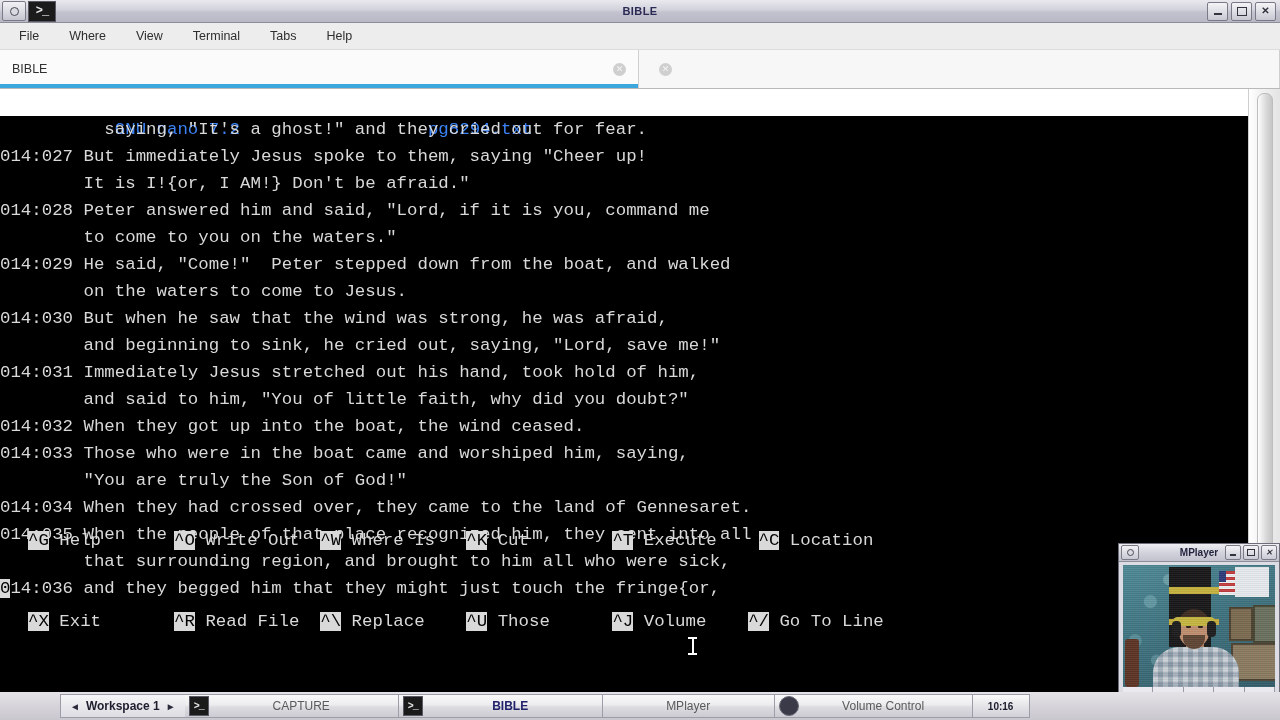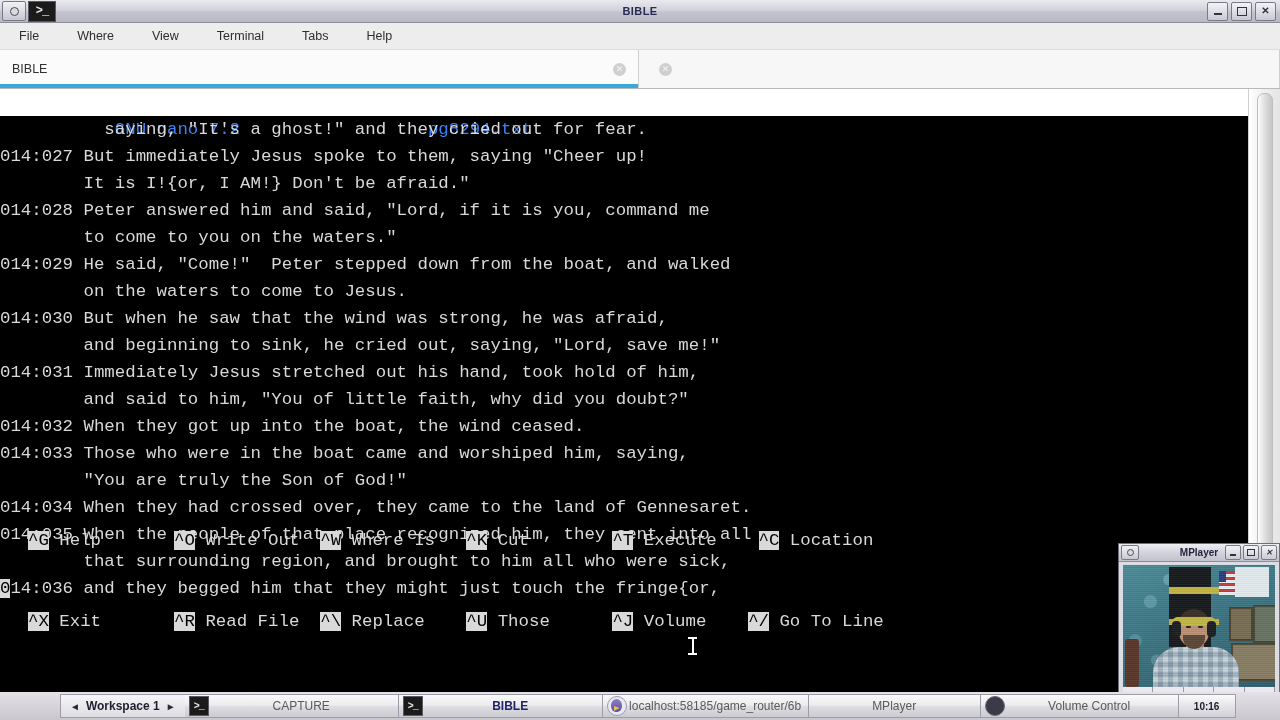--- a/index.html
+++ b/index.html
@@ -44,21 +44,21 @@
     display:flex;align-items:center;justify-content:center;
     font-size:9px;color:#30303a;font-family:"Liberation Sans",sans-serif;line-height:1;
   }
   .tb-btn i{display:block;font-style:normal;}
   .gl-min{width:8px;height:2px;background:#33333d;margin-top:6px;}
   .gl-max{width:8px;height:7px;border:1.5px solid #33333d;}
   .gl-close{font-size:10px;font-weight:bold;line-height:1;}
 
   .menubar{
     height:26px;background:#ededed;border-bottom:1px solid #dcdcdc;
-    display:flex;align-items:center;padding-left:8px;gap:16px;
+    display:flex;align-items:center;padding-left:8px;gap:8px;
   }
   .menuitem{font-size:12.5px;color:#2e2e2e;padding:3px 11px;border-radius:2px;}
 
   .tabbar{height:38px;background:#f2f2f2;display:flex;border-bottom:1px solid #b9b9b9;}
   .tab{
     position:relative;display:flex;align-items:center;
     font-size:12.5px;color:#303030;padding:0 12px;
     border-right:1px solid #cfcfcf;background:#f7f7f7;
   }
   .tab.active{background:#fbfbfb;}
@@ -364,24 +364,20 @@
     <div class="task" id="task-capture">
       <span class="ticon">&gt;_</span>
       <span class="tname">CAPTURE</span>
     </div>
 
     <div class="task active" id="task-bible">
       <span class="ticon">&gt;_</span>
       <span class="tname">BIBLE</span>
     </div>
 
-    <div class="task" id="task-browser">
-      <span class="ticon globe"></span>
-      <span class="tname">localhost:58185/game_router/6b</span>
-    </div>
 
     <div class="task" id="task-mplayer">
       <span class="tname">MPlayer</span>
     </div>
 
     <div class="task" id="task-volume">
       <span class="ticon spk"></span>
       <span class="tname">Volume Control</span>
     </div>
 

